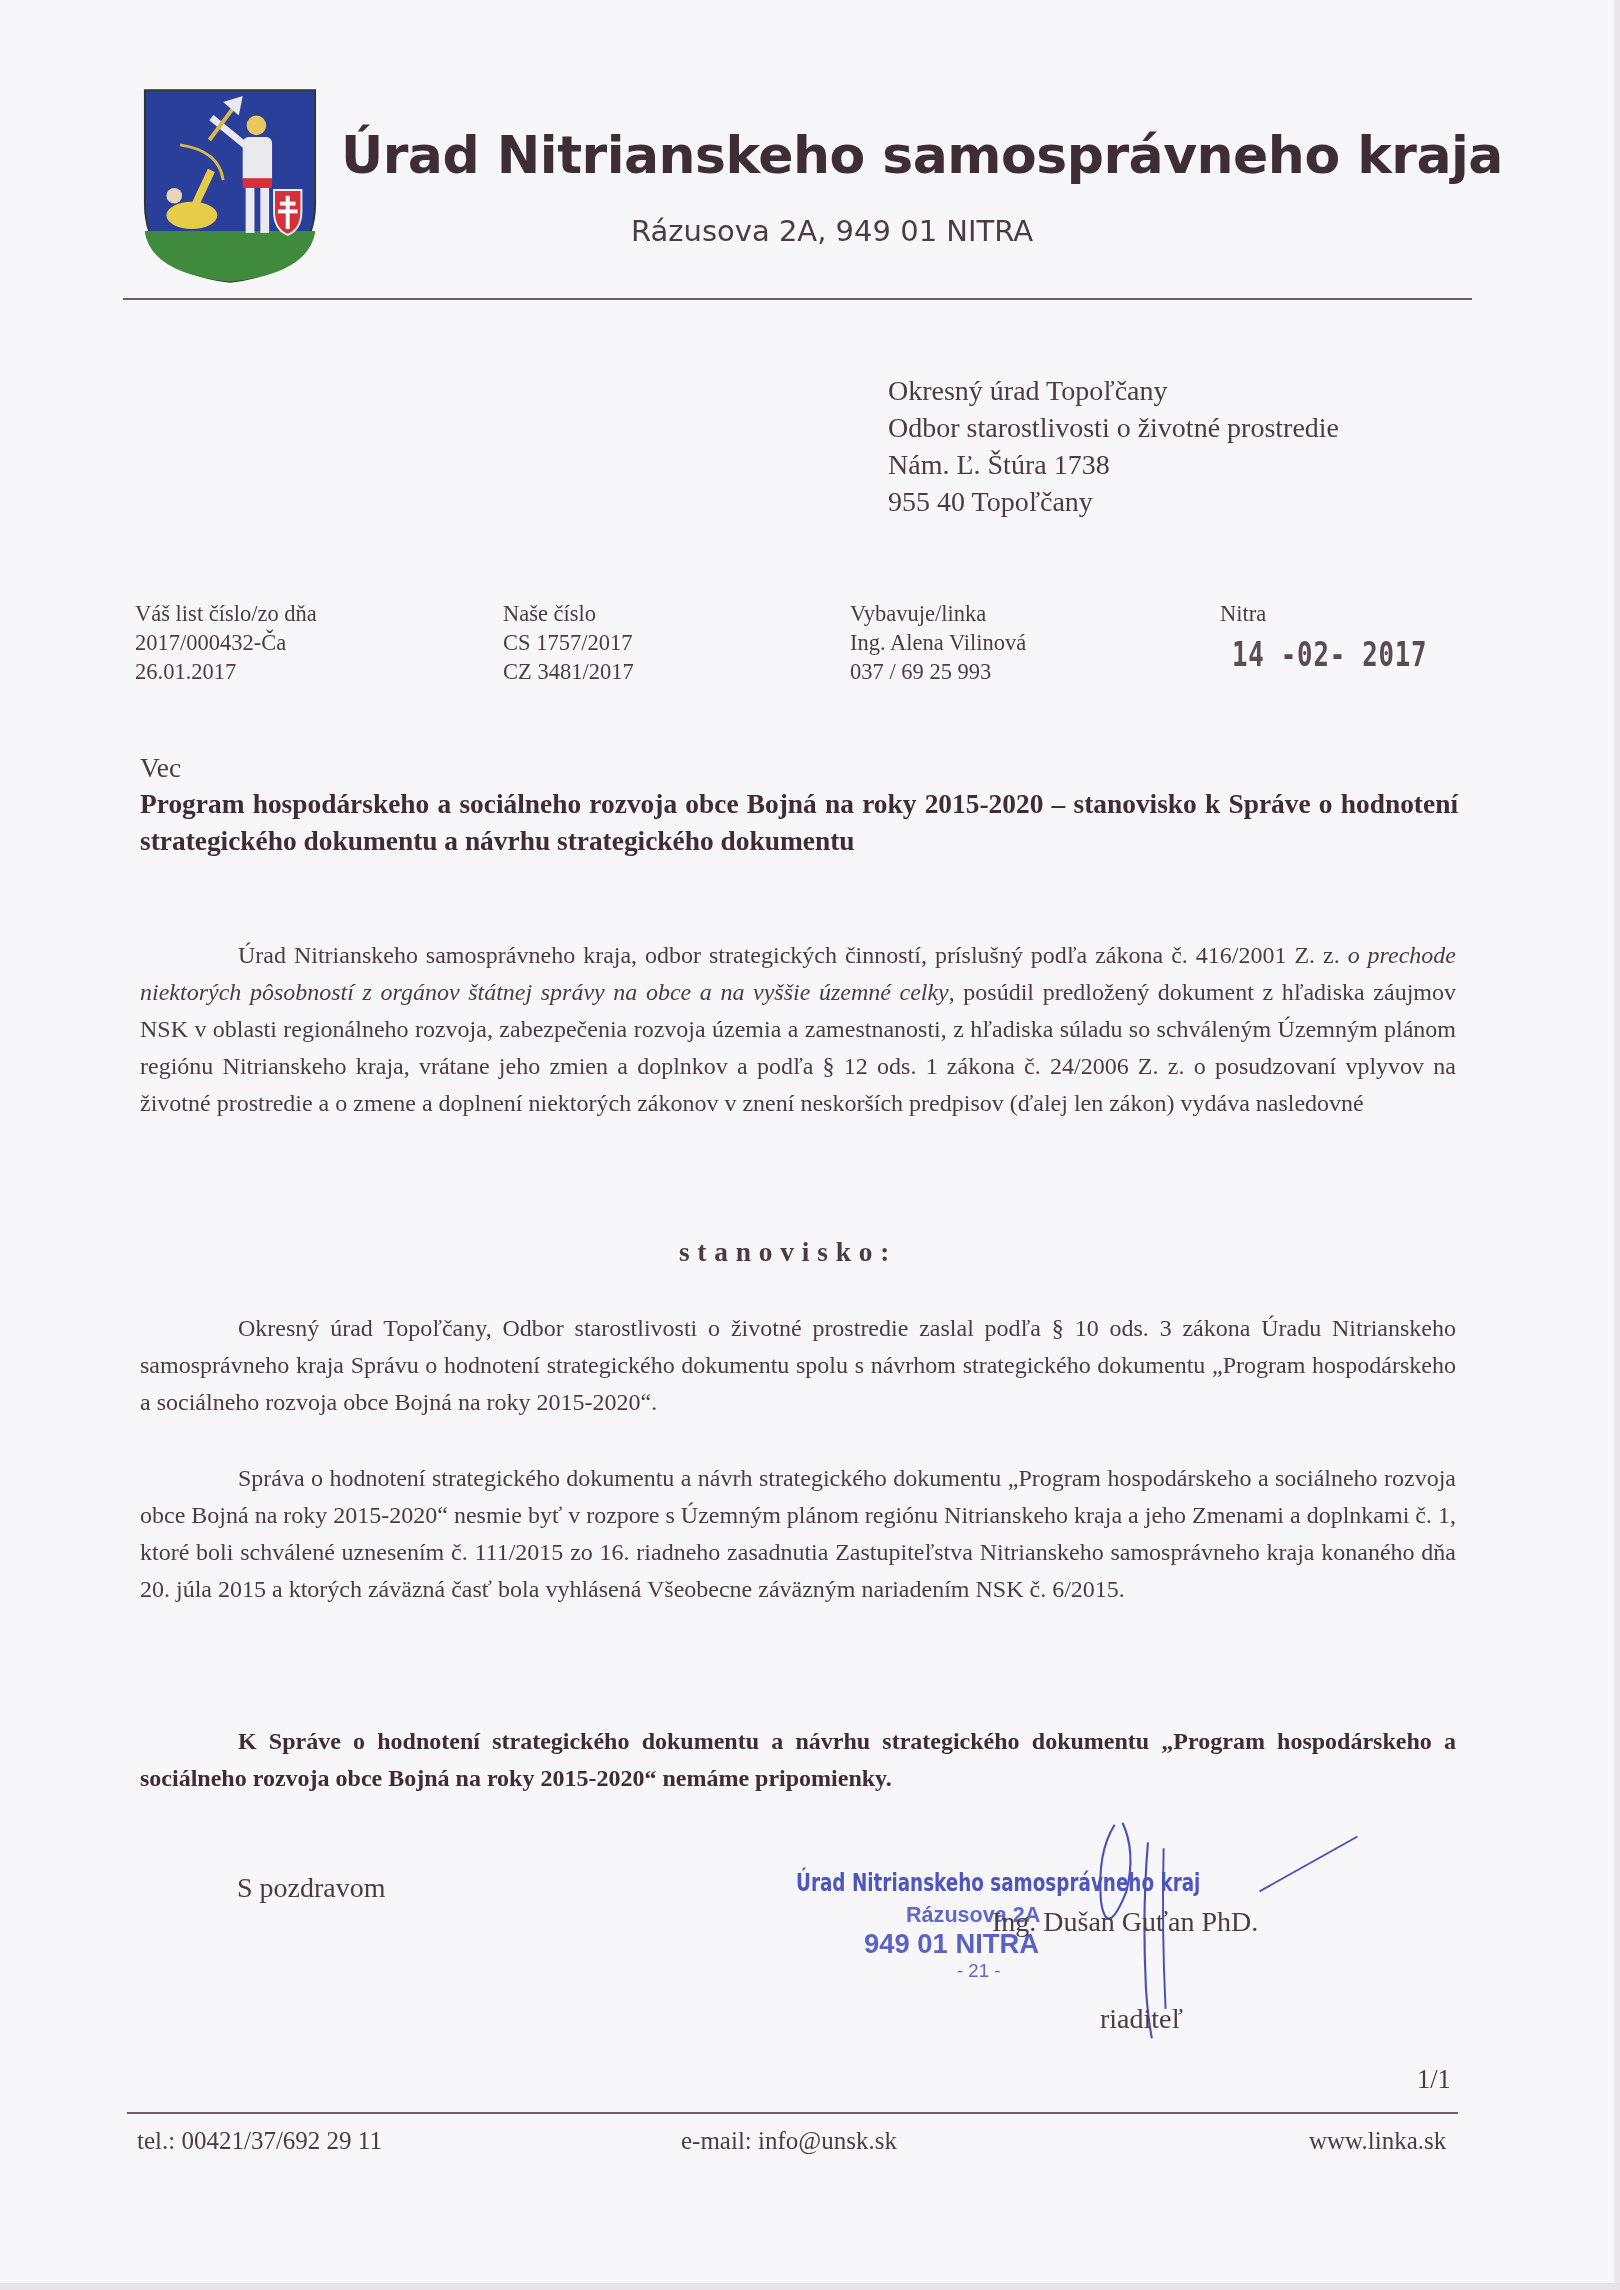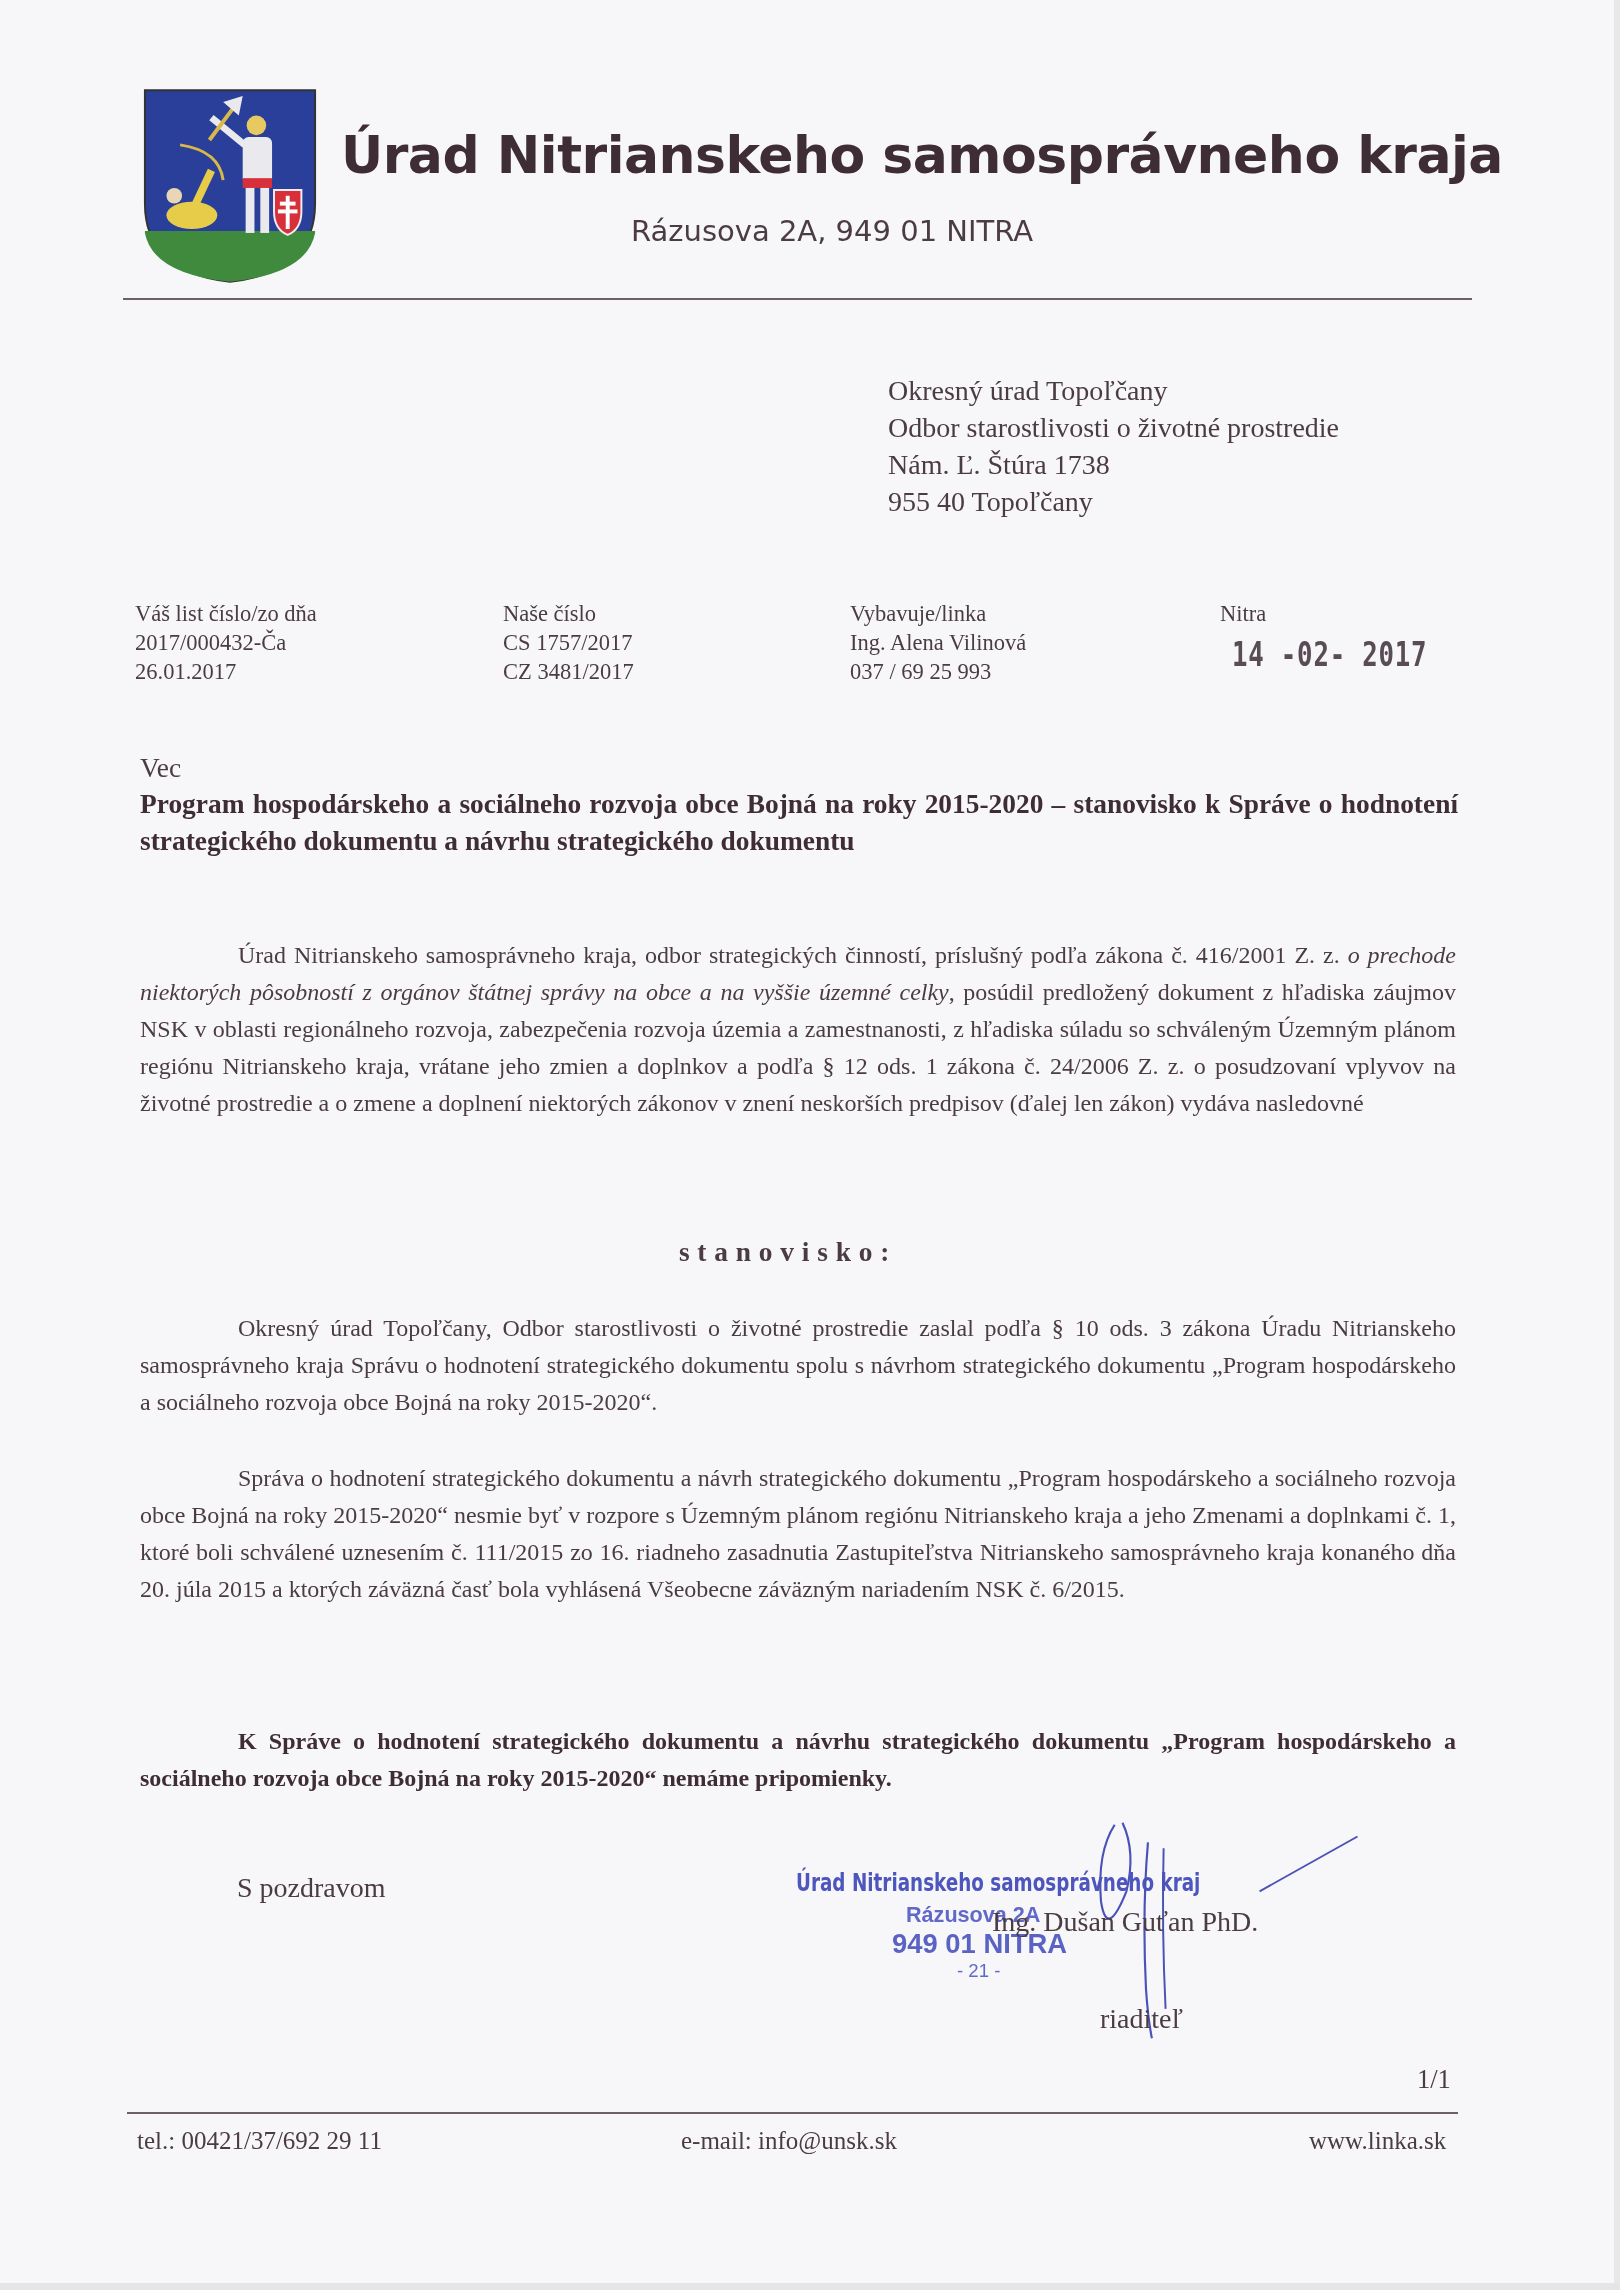--- a/index.html
+++ b/index.html
@@ -74,21 +74,21 @@
   .greeting { position: absolute; left: 237px; top: 1872px; font-size: 28px; color: #4b3c44; }
 
   
   .stamp { position: absolute; left: 796px; top: 1867px; color: #5a63c4; }
   .stamp-org {
     position: absolute; left: 0; top: 0; white-space: nowrap;
     font-family: "DejaVu Sans", sans-serif; font-weight: bold; font-size: 25.5px;
     transform: scaleX(0.72); transform-origin: left top; color: #4d56bd;
   }
   .stamp-street { position: absolute; left: 110px; top: 35px; font-family: "Liberation Sans", sans-serif; font-weight: bold; font-size: 21.6px; white-space: nowrap; color: #6169c8; }
-  .stamp-city { position: absolute; left: 96px; top: 61px; font-family: "Liberation Sans", sans-serif; font-weight: bold; font-size: 27.4px; white-space: nowrap; color: #5a63c4; }
+  .stamp-city { position: absolute; left: 68px; top: 61px; font-family: "Liberation Sans", sans-serif; font-weight: bold; font-size: 27.4px; white-space: nowrap; color: #5a63c4; }
   .stamp-num { position: absolute; left: 161px; top: 93px; font-family: "Liberation Sans", sans-serif; font-size: 18.6px; white-space: nowrap; color: #6169c8; }
 
   .signer-name { position: absolute; left: 992px; top: 1906px; font-size: 28px; color: #4b3c44; white-space: nowrap; }
   .signer-role { position: absolute; left: 1100px; top: 2003px; font-size: 28px; color: #4b3c44; white-space: nowrap; }
   .signature { position: absolute; left: 1093px; top: 1813px; width: 294px; height: 235px; pointer-events: none; }
 
   .page-num { position: absolute; left: 1417px; top: 2064px; font-size: 26.5px; color: #4b3c44; }
   .footer-rule { position: absolute; left: 127px; top: 2112px; width: 1331px; height: 2px; background: #6b6068; }
   .footer { position: absolute; top: 2127px; font-size: 25px; color: #4b3c44; white-space: nowrap; }
   .f-tel { left: 137px; }

